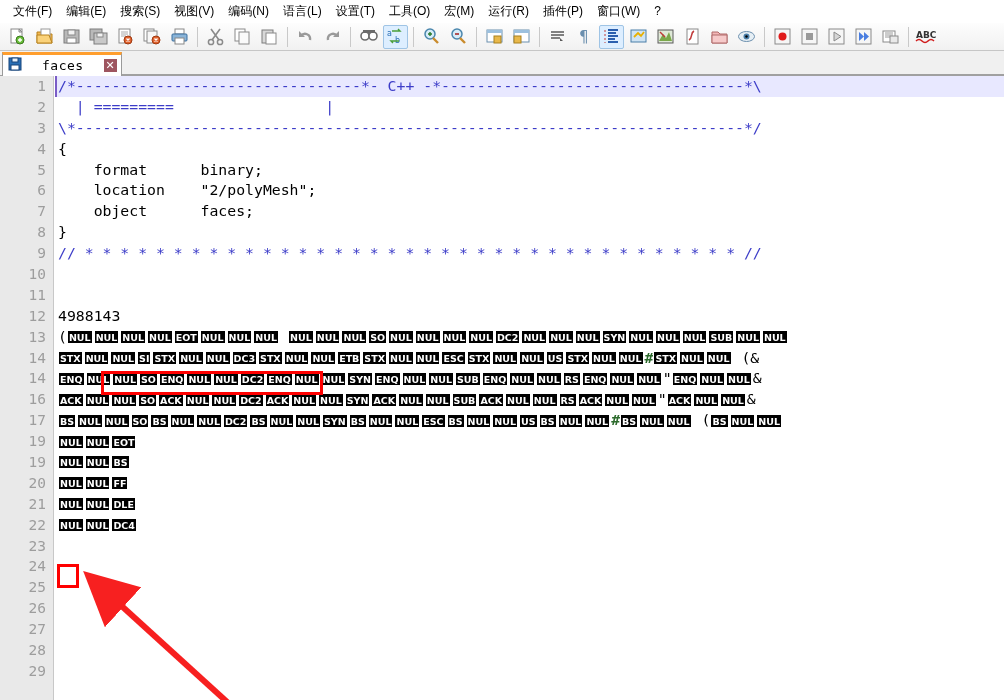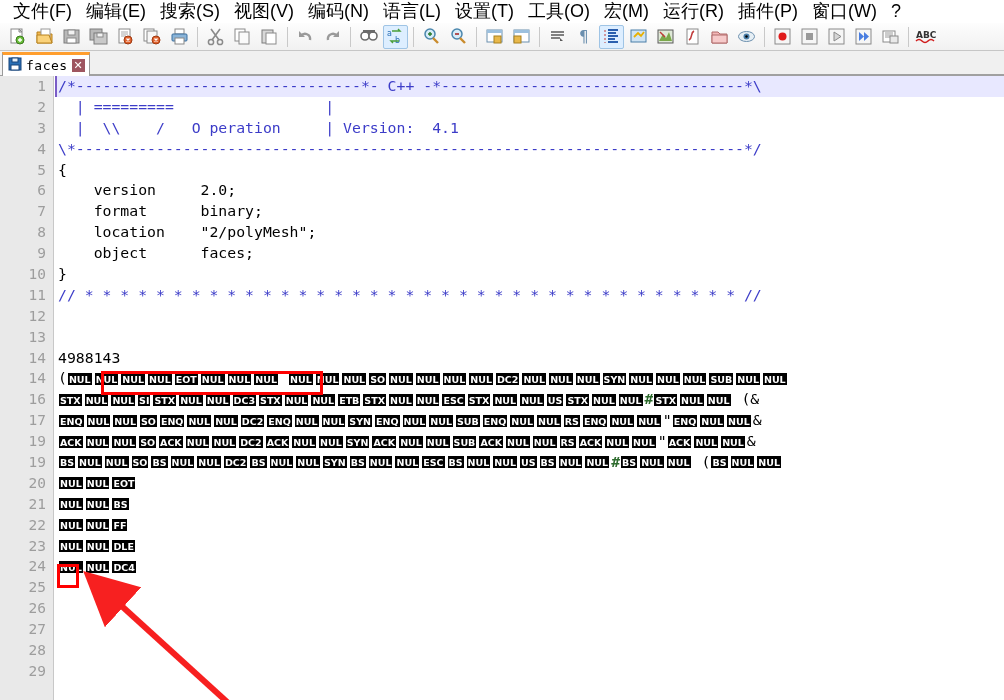--- a/index.html
+++ b/index.html
@@ -13,21 +13,21 @@
   #app { position: relative; width: 1004px; height: 700px; background: #fff; }
 
   
   .menubar {
     height: 23px;
     background: #ffffff;
     display: flex;
     align-items: center;
     padding-left: 6px;
     border-bottom: 1px solid #ffffff;
-    font-size: 18px;
+    font-size: 12px;
     color: #000;
   }
   .menubar .mi {
     padding: 2px 7px 3px 7px;
     white-space: nowrap;
     cursor: default;
     line-height: 16px;
   }
 
   
@@ -73,20 +73,21 @@
     padding: 0 4px 0 5px;
     background: #ffffff;
     border: 1px solid #9a9a9a;
     border-bottom: none;
     border-top: 3px solid #ff9e2e;
     font-family: "DejaVu Sans Mono", monospace;
     font-size: 13px;
     color: #000;
     position: relative;
     top: 1px;
+    gap: 16px;
   }
   .tab .tab-label { margin: 0 4px 0 4px; letter-spacing: 0.5px; }
   .tab .closex {
     width: 13px; height: 13px;
     background: #9e5560;
     color: #fff;
     font-family: "DejaVu Sans", sans-serif;
     font-size: 11px;
     font-weight: bold;
     display: flex; align-items: center; justify-content: center;
@@ -471,24 +472,22 @@
         <div class="ln">24</div>
         <div class="ln">25</div>
         <div class="ln">26</div>
         <div class="ln">27</div>
         <div class="ln">28</div>
         <div class="ln">29</div>
       </div>
     <div class="codearea" id="codearea">
         <div class="cl cur"><span class="comment">/*--------------------------------*- C++ -*----------------------------------*\</span></div>
         <div class="cl"><span class="comment">  | =========                 |</span></div>
-        <div class="cl"><span class="comment">  |  \\    /   O peration     | Version:  4.1</span></div>
         <div class="cl"><span class="comment">\*---------------------------------------------------------------------------*/</span></div>
         <div class="cl"><span>{</span></div>
-        <div class="cl"><span>    version     2.0;</span></div>
         <div class="cl"><span>    format      binary;</span></div>
         <div class="cl"><span>    location    "2/polyMesh";</span></div>
         <div class="cl"><span>    object      faces;</span></div>
         <div class="cl"><span>}</span></div>
         <div class="cl"><span class="comment">// * * * * * * * * * * * * * * * * * * * * * * * * * * * * * * * * * * * * * //</span></div>
         <div class="cl"><span></span></div>
         <div class="cl"><span></span></div>
         <div class="cl"><span>4988143</span></div>
         <div class="ctrlline">
           <span class="plain">(</span>

